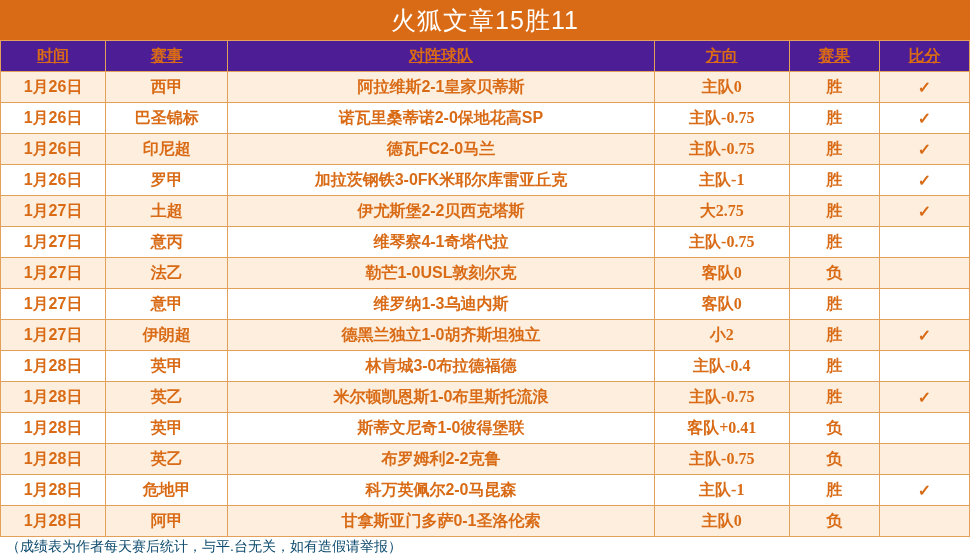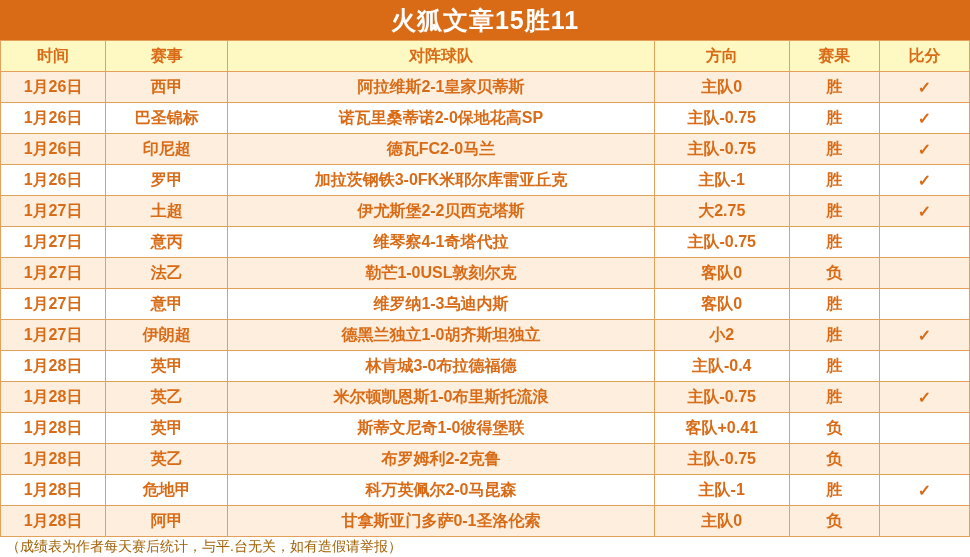--- a/index.html
+++ b/index.html
@@ -22,73 +22,74 @@
     background: #ffffff;
   }
   .title-bar {
     height: 40px;
     background: #d96b16;
     color: #ffffff;
     display: flex;
     align-items: center;
     justify-content: center;
     font-size: 25px;
-    font-weight: bold;
+    font-weight: normal;
     letter-spacing: 1px;
   }
   table.grid {
     border-collapse: collapse;
     table-layout: fixed;
     width: 970px;
   }
   table.grid td, table.grid th {
     border: 1px solid #e3a05a;
     padding: 0;
     text-align: center;
     vertical-align: middle;
     font-size: 16px;
     color: #d96b16;
     font-weight: bold;
     white-space: nowrap;
     overflow: hidden;
   }
   thead th {
     height: 30px;
-    background: #fef9c3;
+    background: #4c1d95;
     font-size: 17px;
     color: #c85f12;
+    text-decoration: underline;
   }
   tbody tr td {
     height: 30px;
   }
   tbody tr.odd td { background: #fdeedd; }
   tbody tr.even td { background: #ffffff; }
 
   .c-time  { width: 105px; }
   .c-league{ width: 122px; }
   .c-match { width: 426px; }
   .c-dir   { width: 135px; }
   .c-res   { width: 90px; }
   .c-score { width: 90px; }
 
   .match-cell { font-size: 17px; }
-  .dir-cell { font-size: 16px; }
+  .dir-cell { font-size: 16px; font-family: Liberation Serif, serif; }
   .res-cell { font-size: 16px; }
   .check {
     color: #c0392b;
     font-size: 17px;
     font-weight: bold;
   }
   .footer {
     flex: 1;
     display: flex;
     align-items: center;
     padding-left: 6px;
     font-size: 14px;
-    color: #a16207;
+    color: #0c4a6e;
     background: #ffffff;
   }
 </style>
 </head>
 <body>
 
 <div class="sheet">
 
   <div class="title-bar">火狐文章15胜11</div>
 

